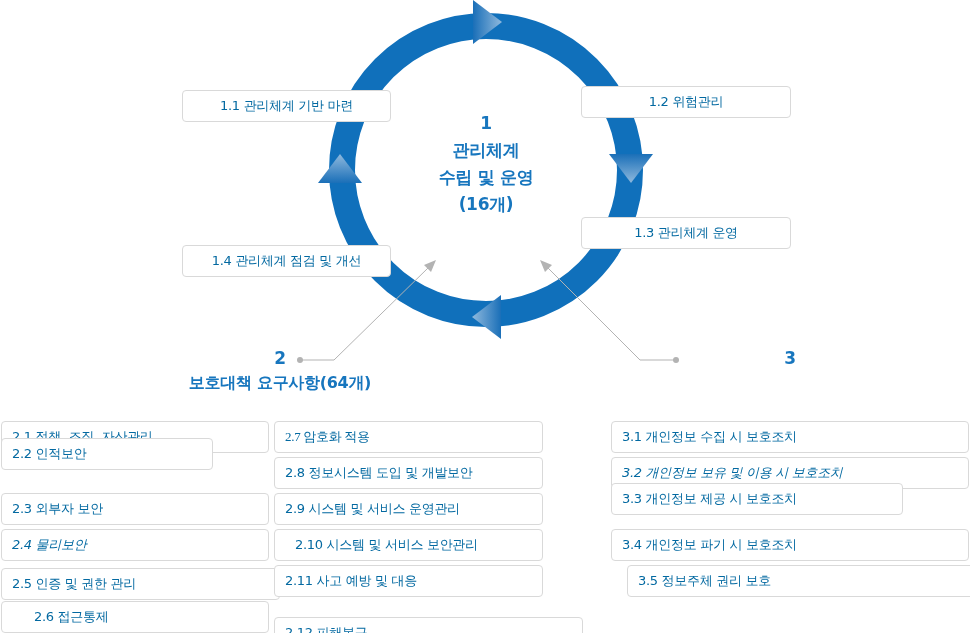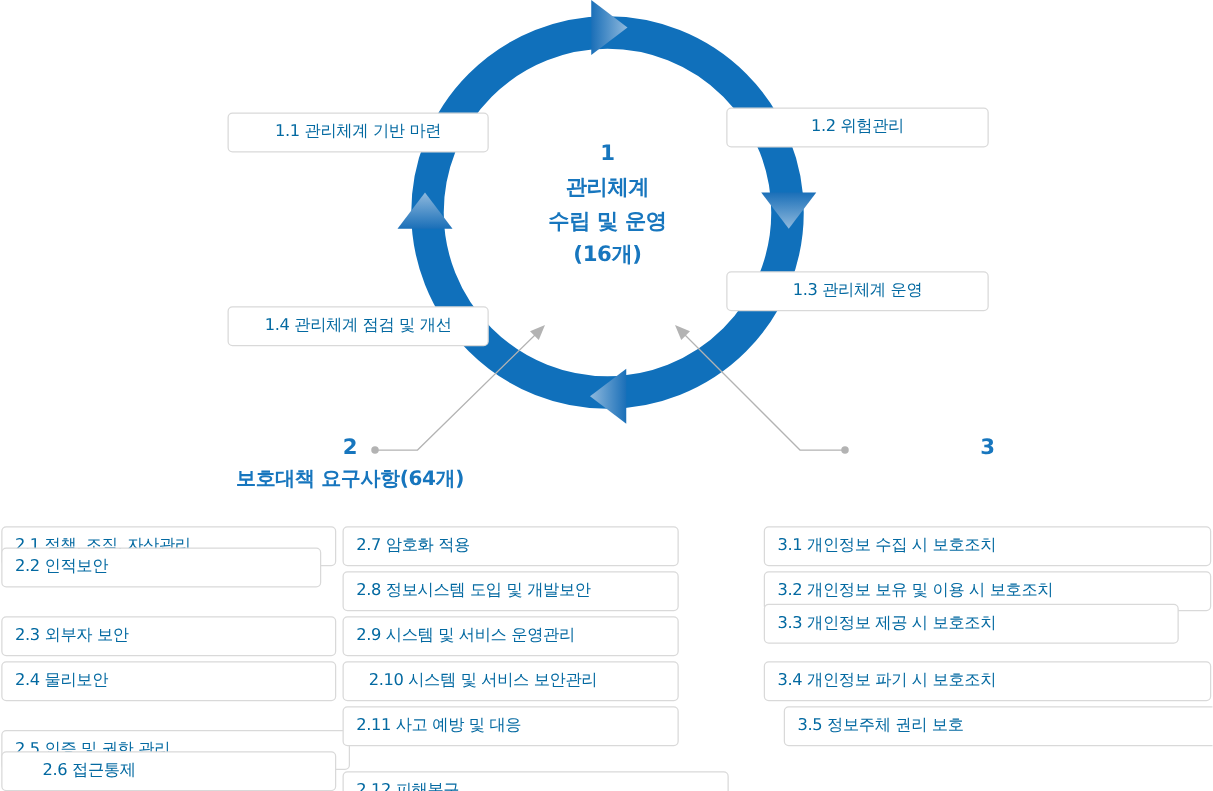--- a/index.html
+++ b/index.html
@@ -136,30 +136,30 @@
 <div class="section-title" style="left:140px; top:346px; width:280px;">
   <span class="num">2</span>
   <span class="label">보호대책 요구사항(64개)</span>
 </div>
 
 <div class="section-title" style="left:610px; top:346px; width:360px;">
   <span class="num">3</span>
 </div>
 
 <div class="box left" style="left:1px; top:421px; width:268px;">2.1 정책, 조직, 자산관리</div>
-<div class="box left" style="left:1px; top:438px; width:256px;">2.2 인적보안</div>
+<div class="box left" style="left:1px; top:438px; width:212px;">2.2 인적보안</div>
 <div class="box left" style="left:1px; top:493px; width:268px;">2.3 외부자 보안</div>
-<div class="box left" style="left:1px; top:529px; width:268px;">2.4 물리보안</div>
-<div class="box left" style="left:1px; top:584px; width:279px;">2.5 인증 및 권한 관리</div>
+<div class="box left" style="left:1px; top:529px; width:268px;font-style:italic;">2.4 물리보안</div>
+<div class="box left" style="left:1px; top:568px; width:279px;">2.5 인증 및 권한 관리</div>
 <div class="box left" style="left:1px; top:601px; width:268px;padding-left:32px;">2.6 접근통제</div>
 
-<div class="box left" style="left:274px; top:421px; width:269px;">2.7 암호화 적용</div>
+<div class="box left" style="left:274px; top:421px; width:269px;font-family:Liberation Serif, serif;">2.7 암호화 적용</div>
 <div class="box left" style="left:274px; top:457px; width:269px;">2.8 정보시스템 도입 및 개발보안</div>
 <div class="box left" style="left:274px; top:493px; width:269px;">2.9 시스템 및 서비스 운영관리</div>
 <div class="box left" style="left:274px; top:529px; width:269px;padding-left:20px;">2.10 시스템 및 서비스 보안관리</div>
 <div class="box left" style="left:274px; top:565px; width:269px;">2.11 사고 예방 및 대응</div>
 <div class="box left" style="left:274px; top:601px; width:309px;margin-top:16px;">2.12 피해복구</div>
 
 <div class="box left" style="left:611px; top:421px; width:358px;">3.1 개인정보 수집 시 보호조치</div>
-<div class="box left" style="left:611px; top:457px; width:358px;">3.2 개인정보 보유 및 이용 시 보호조치</div>
-<div class="box left" style="left:611px; top:483px; width:332px;">3.3 개인정보 제공 시 보호조치</div>
+<div class="box left" style="left:611px; top:457px; width:358px;font-style:italic;">3.2 개인정보 보유 및 이용 시 보호조치</div>
+<div class="box left" style="left:611px; top:483px; width:292px;">3.3 개인정보 제공 시 보호조치</div>
 <div class="box left" style="left:611px; top:529px; width:358px;">3.4 개인정보 파기 시 보호조치</div>
 <div class="box left" style="left:611px; top:565px; width:410px;margin-left:16px;">3.5 정보주체 권리 보호</div>
 
 </body></html>

